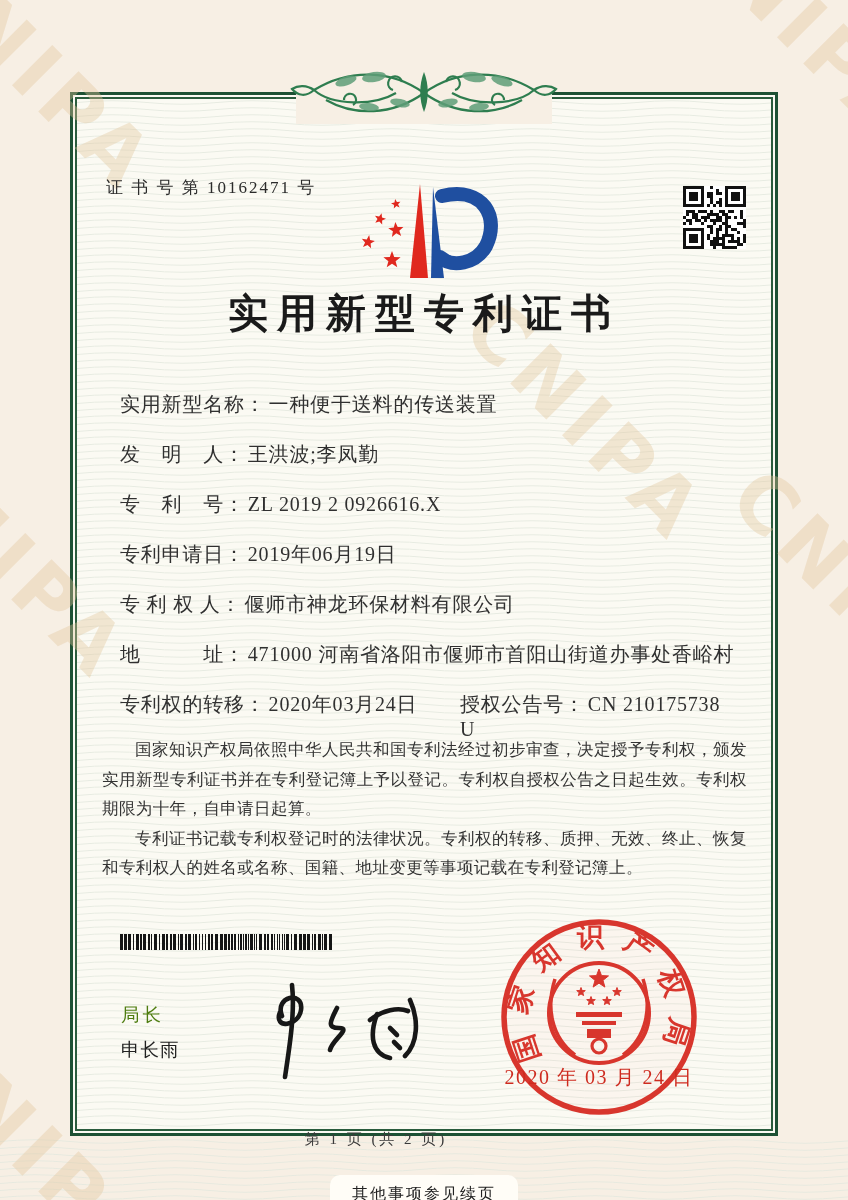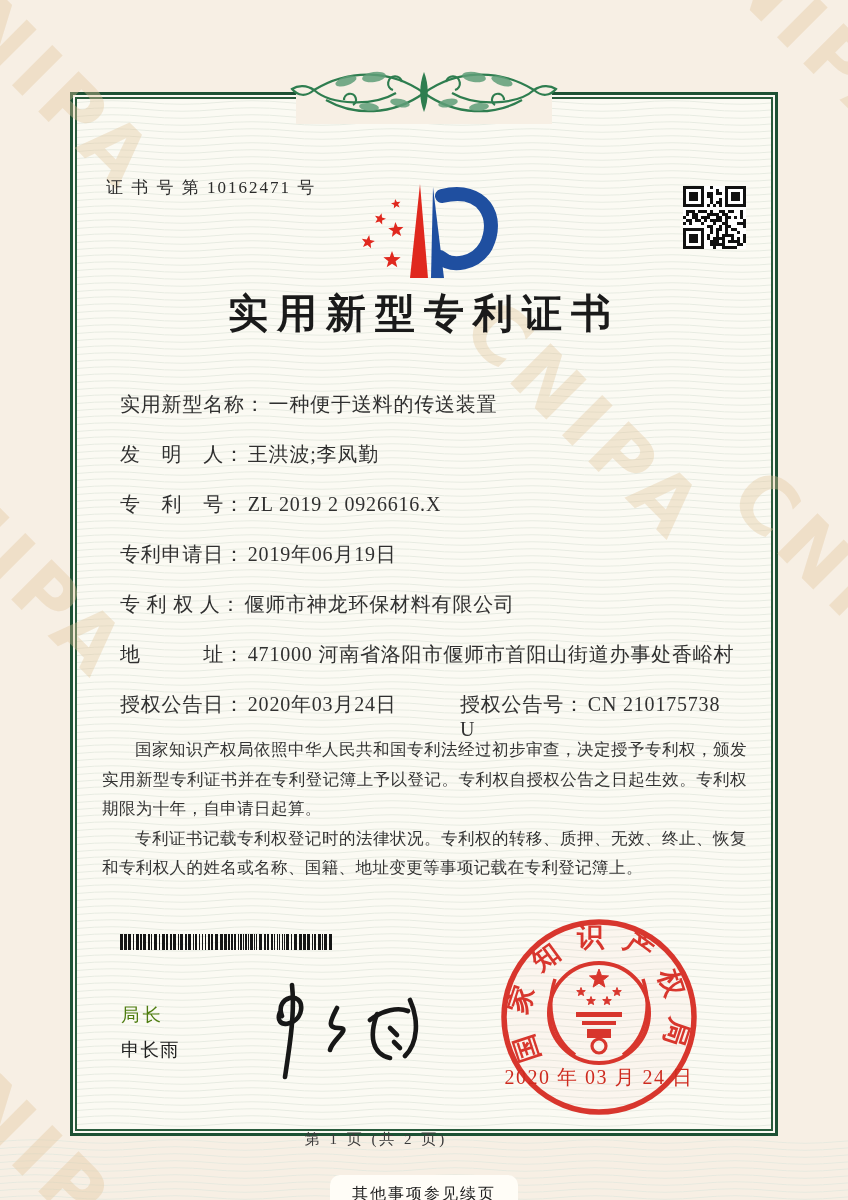--- a/index.html
+++ b/index.html
@@ -282,21 +282,21 @@
       <div class="frow">
         <span class="lab">专利申请日：</span><span class="val">2019年06月19日</span>
       </div>
       <div class="frow">
         <span class="lab">专 利 权 人：</span><span class="val">偃师市神龙环保材料有限公司</span>
       </div>
       <div class="frow">
         <span class="lab">地　　　址：</span><span class="val">471000 河南省洛阳市偃师市首阳山街道办事处香峪村</span>
       </div>
       <div class="frow">
-        <span><span class="lab">授权公告日：</span><span class="val">2020年03月24日</span></span>
+        <span><span class="lab">专利权的转移：</span><span class="val">2020年03月24日</span></span>
         <span class="grant2"><span class="lab">授权公告号：</span><span class="val">CN 210175738 U</span></span>
       </div>
     </div>
 
     <div class="paras">
       <p>国家知识产权局依照中华人民共和国专利法经过初步审查，决定授予专利权，颁发实用新型专利证书并在专利登记簿上予以登记。专利权自授权公告之日起生效。专利权期限为十年，自申请日起算。</p>
       <p>专利证书记载专利权登记时的法律状况。专利权的转移、质押、无效、终止、恢复和专利权人的姓名或名称、国籍、地址变更等事项记载在专利登记簿上。</p>
     </div>
 
     <svg class="barcode" id="barcode-svg">

